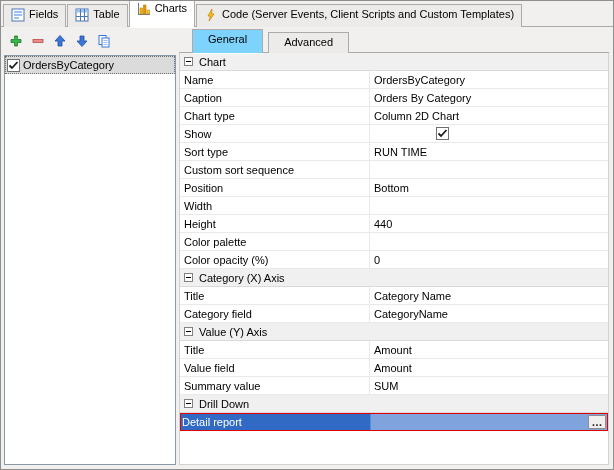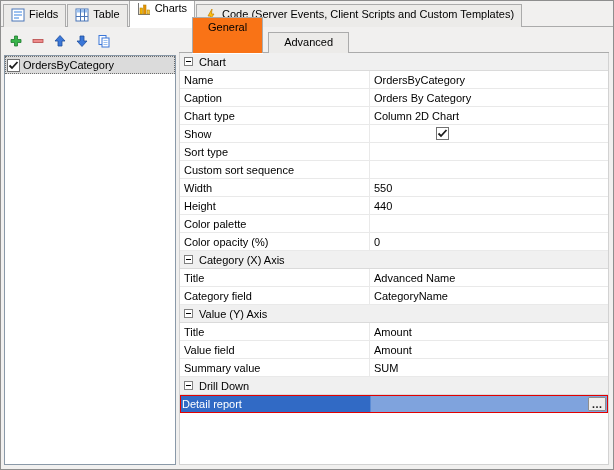--- a/index.html
+++ b/index.html
@@ -18,21 +18,21 @@
 .tbtn{width:19px;height:19px;display:flex;align-items:center;justify-content:center;border:1px solid transparent;border-radius:2px;cursor:pointer}
 .listbox{flex:1;background:#fff;border:1px solid #8A99A8;overflow:hidden;margin-top:2px}
 .litem{height:18px;display:flex;align-items:center;padding-left:2px;cursor:default}
 .litem.selected{background:#DBDBDB;outline:1px dotted #6B6B6B;outline-offset:-1px}
 .cb{width:13px;height:13px;background:#fff;border:1px solid #707070;display:inline-flex;align-items:center;justify-content:center;flex:none}
 .llabel{padding:1px 3px;white-space:nowrap}
 
 .right{flex:1;display:flex;flex-direction:column;min-width:0;padding:4px 4px 4px 1px}
 .subtabbar{display:flex;align-items:flex-end;height:22px;border-bottom:1px solid #ABABAB;padding-left:13px;flex:none}
 .subtab{padding:3px 15px;background:#ECEBE9;border:1px solid #ABABAB;border-bottom:none;margin:0 5px -1px 0;height:21px;cursor:default;white-space:nowrap}
-.subtab.active{background:#f97316;height:36px;position:relative;z-index:2;box-shadow:0 1px 0 #fff}
+.subtab.active{background:#7dd3fc;height:24px;position:relative;z-index:2;box-shadow:0 1px 0 #fff}
 .grid{flex:1;background:#fff;border:1px solid #D2D2D2;border-top:none;overflow:hidden}
 
 .prow{display:flex;height:18px;border-bottom:1px solid #E9E9E9;align-items:stretch;background:#fff}
 .prow.cat{background:#F0F0F0;border-bottom-color:#DADADA;align-items:center}
 .cbox{width:9px;height:9px;margin-left:4px;flex:none;display:inline-flex;cursor:pointer}
 .clabel{margin-left:6px;white-space:nowrap}
 .pname{width:190px;flex:none;padding-left:4px;display:flex;align-items:center;border-right:1px solid #E9E9E9;overflow:hidden;white-space:nowrap}
 .pval{flex:1;display:flex;align-items:center;padding-left:4px;overflow:hidden;white-space:nowrap}
 .prow.sel{background:var(--selection,#316AC5);border:1px solid var(--selection-border,#E30000);color:#fff}
 .prow.sel .pname{border-right-color:#5A8BD6;padding-left:1px}
@@ -175,28 +175,32 @@
             <div class="pval">
               <span class="cb valcb">
                 <svg width="11" height="11" viewBox="0 0 11 11">
                   <polyline points="1.5,5.5 4,8 9.5,2" fill="none" stroke="#1C1C1C" stroke-width="1.8"></polyline>
                 </svg>
               </span>
             </div>
           </div>
           <div class="prow">
             <div class="pname">Sort type</div>
+            <div class="pval">RUN TIME</div>
           </div>
           <div class="prow">
             <div class="pname">Custom sort sequence</div>
             <div class="pval"></div>
           </div>
           <div class="prow">
+            <div class="pname">Position</div>
+            <div class="pval">Bottom</div>
+          </div>
+          <div class="prow">
             <div class="pname">Width</div>
-            <div class="pval">550</div>
           </div>
           <div class="prow">
             <div class="pname">Height</div>
             <div class="pval">440</div>
           </div>
           <div class="prow">
             <div class="pname">Color palette</div>
             <div class="pval"></div>
           </div>
           <div class="prow">
@@ -207,21 +211,21 @@
             <span class="cbox">
               <svg width="9" height="9">
                 <rect x="0.5" y="0.5" width="8" height="8" fill="#fff" stroke="#808080"></rect>
                 <line x1="2" y1="4.5" x2="7" y2="4.5" stroke="#000"></line>
               </svg>
             </span>
             <span class="clabel">Category (X) Axis</span>
           </div>
           <div class="prow">
             <div class="pname">Title</div>
-            <div class="pval">Advanced Name</div>
+            <div class="pval">Category Name</div>
           </div>
           <div class="prow">
             <div class="pname">Category field</div>
             <div class="pval">CategoryName</div>
           </div>
           <div class="prow cat">
             <span class="cbox">
               <svg width="9" height="9">
                 <rect x="0.5" y="0.5" width="8" height="8" fill="#fff" stroke="#808080"></rect>
                 <line x1="2" y1="4.5" x2="7" y2="4.5" stroke="#000"></line>

